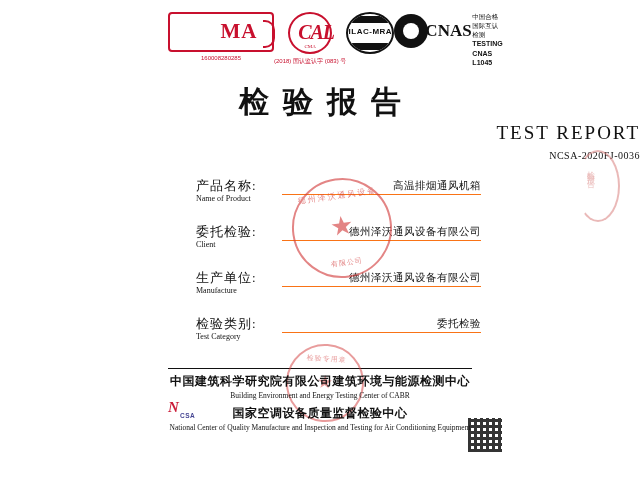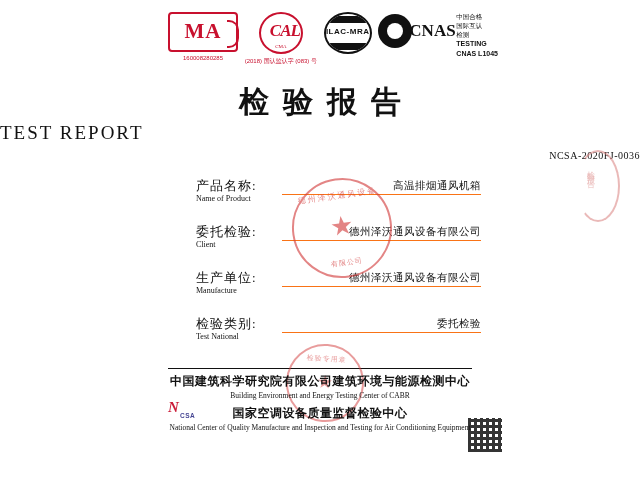--- a/index.html
+++ b/index.html
@@ -44,20 +44,21 @@
     height: 36px;
     border: 2px solid #c8102e;
     border-radius: 4px;
     color: #c8102e;
     font-family: "Liberation Serif", serif;
     font-weight: bold;
     font-size: 21px;
     letter-spacing: 1px;
     line-height: 34px;
     position: relative;
+    padding-left: 36px;
   }
   .ma-badge::after {
     content: "";
     position: absolute;
     right: -3px;
     top: 6px;
     width: 10px;
     height: 24px;
     border-right: 2px solid #c8102e;
     border-top: 2px solid #c8102e;
@@ -80,21 +81,21 @@
     border: 2px solid #c8102e;
     border-radius: 50%;
     color: #c8102e;
     position: relative;
     font-family: "Liberation Serif", serif;
   }
   .cal-badge .cal-text {
     position: absolute;
     left: 8px; right: 0;
     top: 7px;
-    font-size: 17px;
+    font-size: 20px;
     font-weight: bold;
     font-style: italic;
     letter-spacing: -1px;
   }
   .cal-badge .cal-sub {
     position: absolute;
     left: 0; right: 0;
     bottom: 3px;
     font-size: 5px;
   }
@@ -181,21 +182,21 @@
     font-size: 30px;
     font-weight: bold;
     letter-spacing: 14px;
     text-indent: 14px;
     color: #111;
   }
   .title-en {
     position: absolute;
     top: 122px;
     left: 0; right: 0;
-    text-align: left;
+    text-align: right;
     font-family: "Liberation Serif", serif;
     font-size: 19px;
     letter-spacing: 2px;
     color: #111;
   }
   .report-no {
     position: absolute;
     top: 150px;
     left: 0; right: 0;
     text-align: right;
@@ -494,21 +495,21 @@
         <span class="en">Manufacture</span>
       </div>
       <div class="field-value-wrap">
         <span class="field-value">德州泽沃通风设备有限公司</span>
       </div>
     </div>
 
     <div class="field-row">
       <div class="field-label">
         <span class="cn">检验类别:</span>
-        <span class="en">Test National</span>
+        <span class="en">Test Category</span>
       </div>
       <div class="field-value-wrap">
         <span class="field-value">委托检验</span>
       </div>
     </div>
 
   </div>
 
   <div class="seal seal-main">
     <span class="seal-text-top">德州泽沃通风设备</span>

